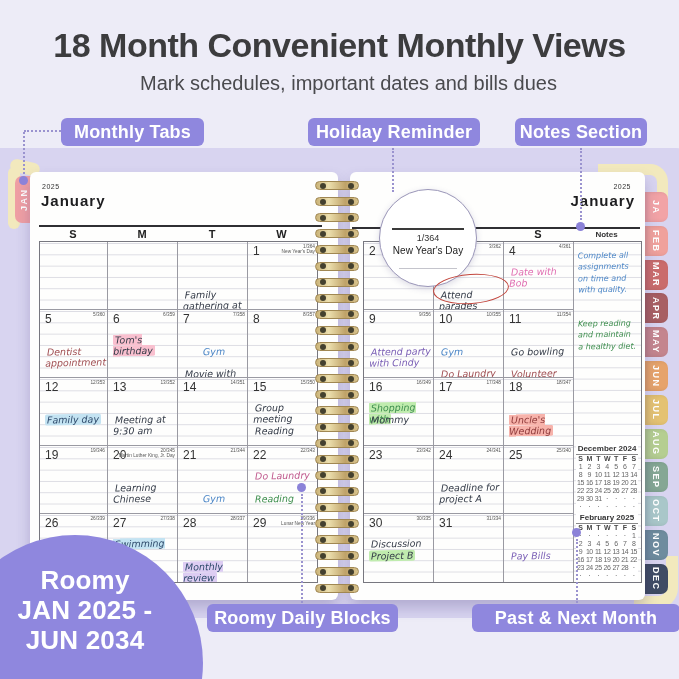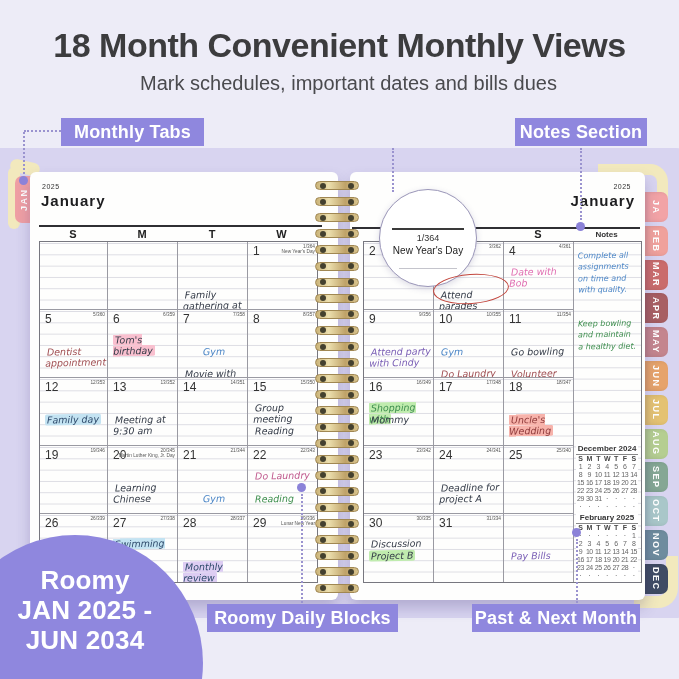--- a/index.html
+++ b/index.html
@@ -7,26 +7,26 @@
   .stage{position:relative;width:679px;height:679px;background:#edecf7;overflow:hidden;}
 
   
   .backdrop{position:absolute;left:-24px;top:148px;width:726px;height:470px;background:#d8d4f0;border-radius:26px;z-index:1;}
 
   
   .title{position:absolute;left:0;top:26px;width:679px;text-align:center;font-size:34px;font-weight:800;color:#3c3c3e;letter-spacing:-0.5px;margin:0;z-index:2;}
   .subtitle{position:absolute;left:0;top:72px;width:679px;text-align:center;font-size:20px;color:#4a4a4e;z-index:2;padding-left:9px;}
 
   
-  .pill{position:absolute;height:28px;background:#8f87de;border-radius:0;color:#fff;font-size:18px;font-weight:bold;display:flex;align-items:center;justify-content:center;z-index:9;letter-spacing:0.2px;}
+  .pill{position:absolute;height:28px;background:#8f87de;border-radius:6px;color:#fff;font-size:18px;font-weight:bold;display:flex;align-items:center;justify-content:center;z-index:9;letter-spacing:0.2px;}
   .pill-monthly{left:61px;top:118px;width:143px;}
   .pill-holiday{left:308px;top:118px;width:172px;}
   .pill-notes{left:515px;top:118px;width:132px;}
   .pill-roomy{left:207px;top:604px;width:191px;}
-  .pill-past{left:472px;top:604px;width:168px;}
+  .pill-past{left:472px;top:604px;width:208px;}
 
   
   .dotline-v{position:absolute;width:0;border-left:2px dotted #9a93cf;z-index:8;}
   .dotline-h{position:absolute;height:0;border-top:2px dotted #9a93cf;z-index:8;}
   .pdot{position:absolute;width:9px;height:9px;border-radius:50%;background:#8b82d8;z-index:8;}
 
   
   .page{position:absolute;top:172px;height:428px;background:#fefefd;border-radius:6px;z-index:4;box-shadow:0 8px 14px rgba(80,70,130,.28);}
   .page-left{left:30px;width:308px;}
   .page-right{left:350px;width:295px;}
@@ -103,20 +103,21 @@
 </head>
 <body>
 
 <div class="stage">
   <div class="backdrop"></div>
 
   <h1 class="title">18 Month Convenient Monthly Views</h1>
   <div class="subtitle">Mark schedules, important dates and bills dues</div>
 
   <div class="pill pill-monthly">Monthly Tabs</div>
+  <div class="pill pill-holiday">Holiday Reminder</div>
   <div class="pill pill-notes">Notes Section</div>
   <div class="pill pill-roomy">Roomy Daily Blocks</div>
   <div class="pill pill-past">Past &amp; Next Month</div>
 
   <div class="dotline-h" style="left:24px;top:130px;width:37px;"></div>
   <div class="dotline-v" style="left:23px;top:132px;height:42px;"></div>
   <div class="pdot" style="left:19px;top:176px;"></div>
   <div class="dotline-v" style="left:392px;top:148px;height:44px;"></div>
   <div class="dotline-v" style="left:580px;top:148px;height:72px;"></div>
   <div class="pdot" style="left:576px;top:222px;"></div>
@@ -391,21 +392,21 @@
           <div class="daynum">31</div>
           <div class="corner">
             <div>31/334</div>
           </div>
         </div>
         <div class="cell" style="grid-area: 5 / 3; border-bottom: none;">
           <div class="entry" style="top: 35.6px;"><span class="etxt" style="color: rgb(122, 95, 181);">Pay Bills</span></div>
         </div>
         <div class="notes-cell" style="grid-area: 1 / 4 / 6; border-bottom: none;">
           <div class="note" style="top: 8px; color: rgb(77, 135, 199);">Complete all assignments on time and with quality.</div>
-          <div class="note" style="top: 76px; color: rgb(63, 143, 79);">Keep bowling and maintain a healthy diet.</div>
+          <div class="note" style="top: 76px; color: rgb(63, 143, 79);">Keep reading and maintain a healthy diet.</div>
           <div class="mini" style="top: 202px;">
             <div class="mtitle">December 2024</div>
             <div class="mrow mhead">
               <span>S</span>
               <span>M</span>
               <span>T</span>
               <span>W</span>
               <span>T</span>
               <span>F</span>
               <span>S</span>

